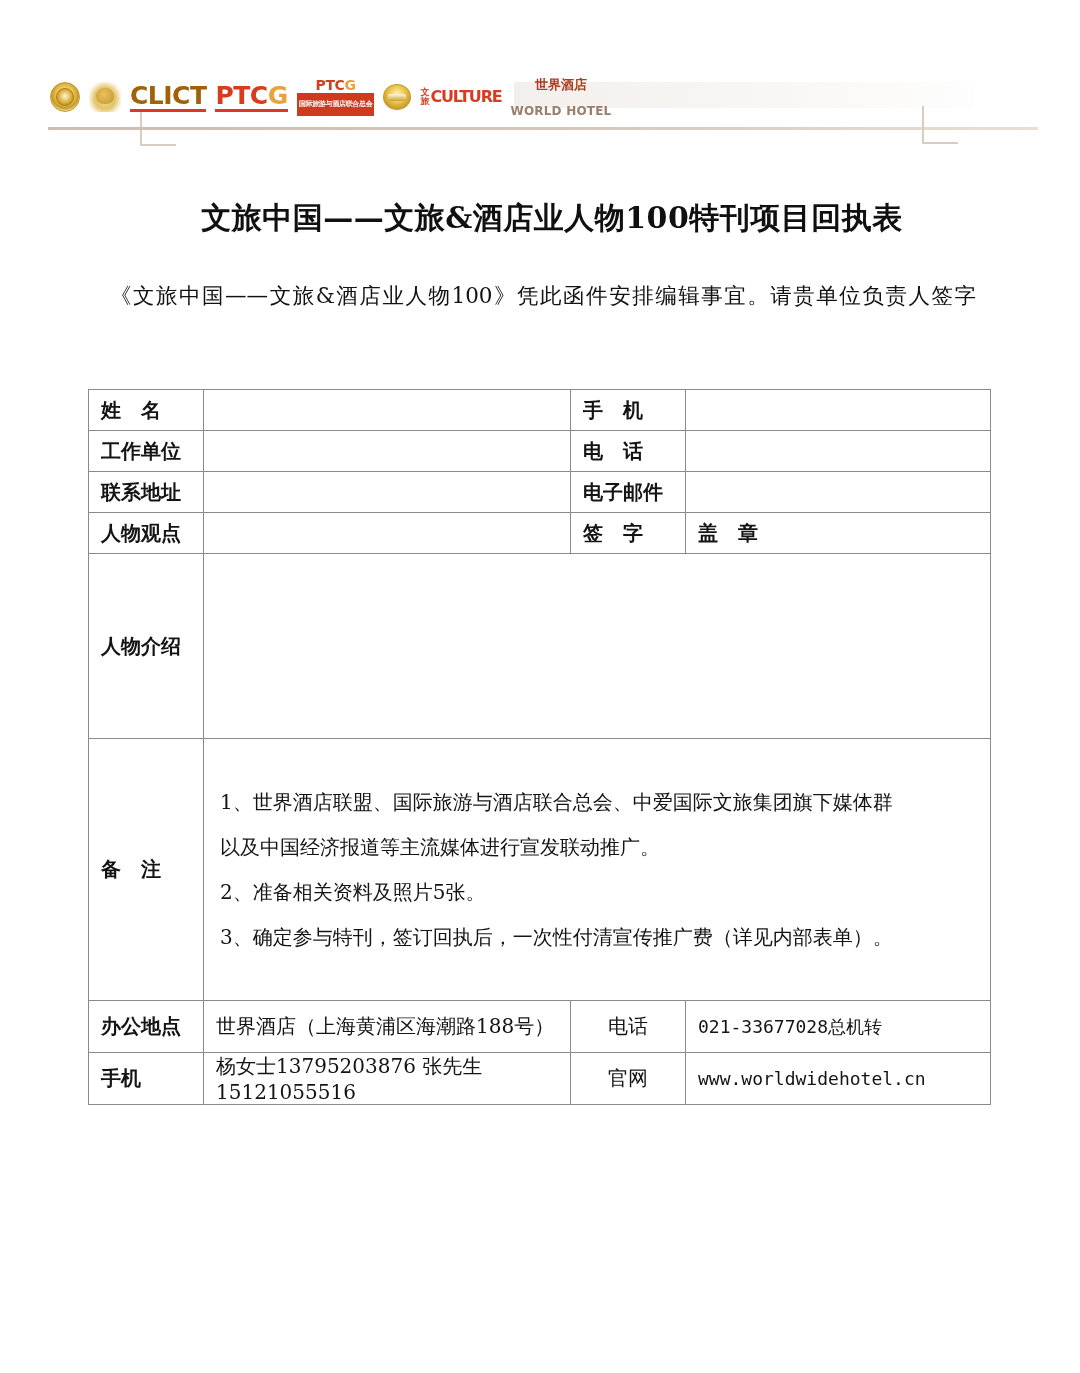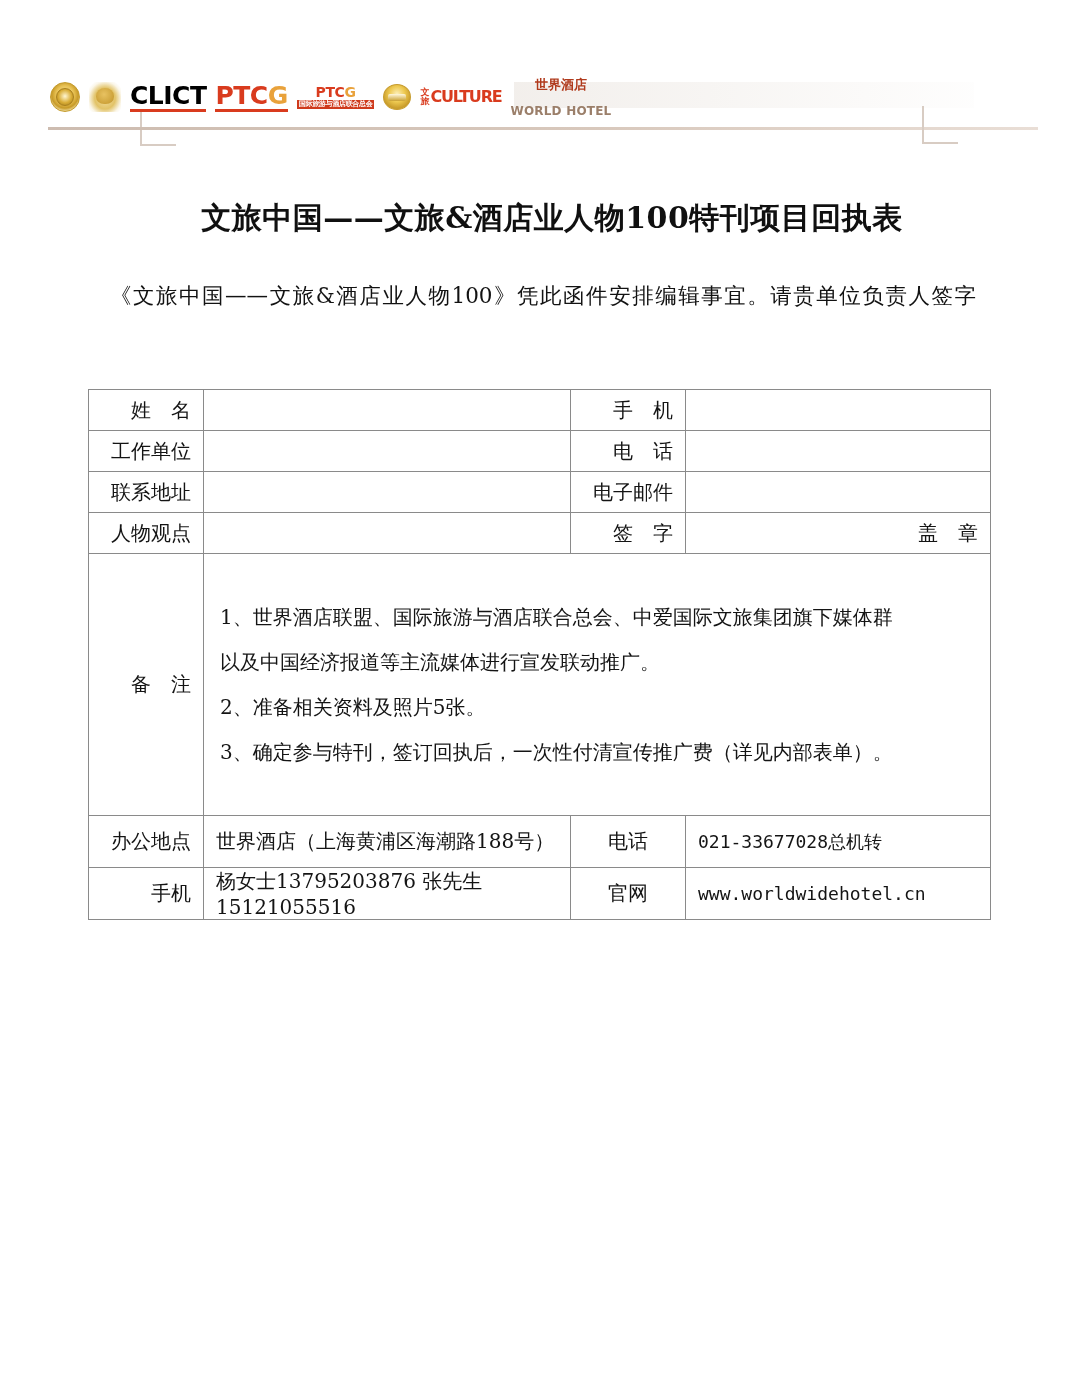--- a/index.html
+++ b/index.html
@@ -102,21 +102,21 @@
   }
 
   .wordmark {
     font-family: "DejaVu Sans", "Liberation Sans", sans-serif;
     font-weight: bold;
     letter-spacing: -0.5px;
     line-height: 1;
   }
   .clict {
     font-size: 25px;
-    color: #000000;
+    color: #a16207;
     border-bottom: 3px solid #d93b1e;
     padding-bottom: 1px;
   }
   .ptcg {
     font-size: 25px;
     color: #d93b1e;
     border-bottom: 3px solid #d93b1e;
     padding-bottom: 1px;
   }
   .ptcg .g { color: #e9a23b; }
@@ -132,21 +132,21 @@
     color: #d93b1e;
     letter-spacing: -0.4px;
   }
   .ptcg-sm .top .g { color: #e9a23b; }
   .ptcg-sm .bot {
     margin-top: 1px;
     font-size: 7px;
     font-weight: bold;
     color: #ffffff;
     background: #cf3a1c;
-    padding: 1px 2px;
+    padding: 8px 2px;
     letter-spacing: -0.3px;
     white-space: nowrap;
   }
   .culture {
     display: flex;
     align-items: center;
     line-height: 1;
   }
   .culture .cn {
     font-size: 9px;
@@ -273,22 +273,23 @@
   }
   .form-table td {
     border: 1px solid #8a8a8a;
     padding: 0 12px;
     font-size: 20px;
     color: #141414;
     vertical-align: middle;
     box-sizing: border-box;
   }
   .form-table .lbl {
-    text-align: right;
+    text-align: left;
     white-space: nowrap;
+    font-weight: bold;
   }
   .r-small { height: 41px; }
   .r-intro { height: 185px; }
   .r-notes { height: 262px; }
   .r-foot  { height: 52px; }
 
   .notes-cell {
     vertical-align: middle;
     padding: 0 16px !important;
   }
@@ -402,20 +403,24 @@
         <td></td>
       </tr>
 
       <tr class="r-small">
         <td class="lbl">人物观点</td>
         <td></td>
         <td class="lbl">签　字</td>
         <td class="lbl">盖　章</td>
       </tr>
 
+      <tr class="r-intro">
+        <td class="lbl">人物介绍</td>
+        <td colspan="3"></td>
+      </tr>
 
       <tr class="r-notes">
         <td class="lbl">备　注</td>
         <td colspan="3" class="notes-cell">
           <div class="note-line">1、世界酒店联盟、国际旅游与酒店联合总会、中爱国际文旅集团旗下媒体群</div>
           <div class="note-line">以及中国经济报道等主流媒体进行宣发联动推广。</div>
           <div class="note-line">2、准备相关资料及照片5张。</div>
           <div class="note-line">3、确定参与特刊，签订回执后，一次性付清宣传推广费（详见内部表单）。</div>
         </td>
       </tr>

